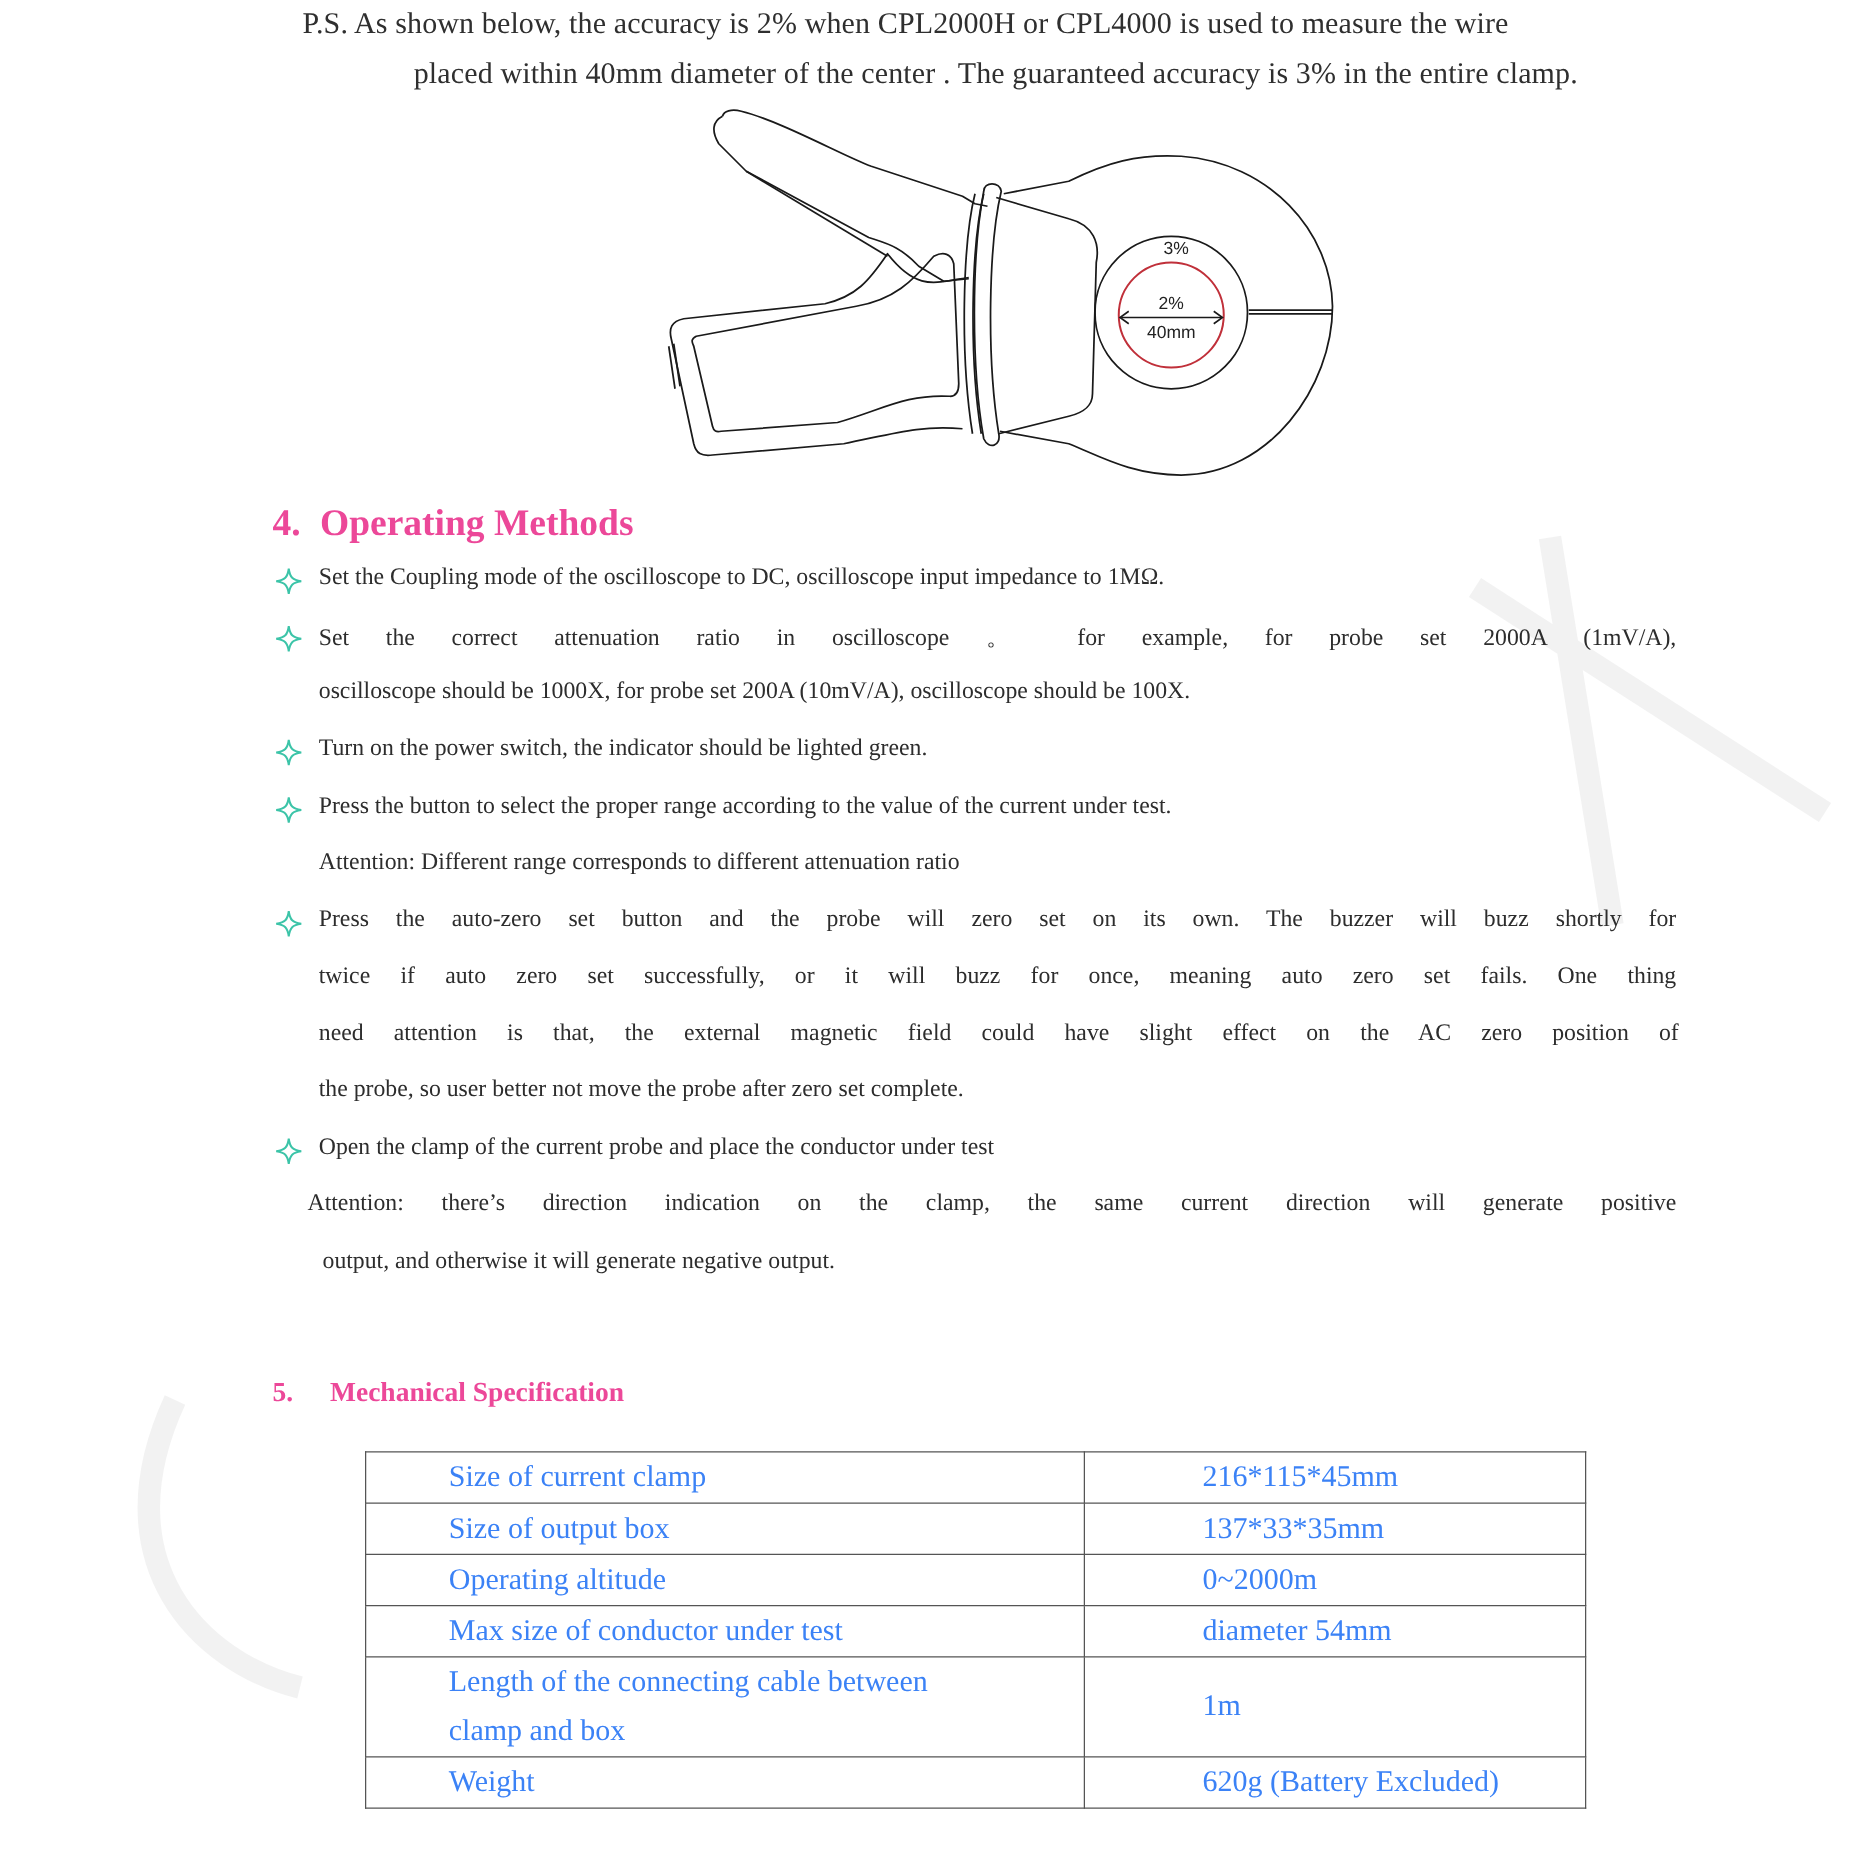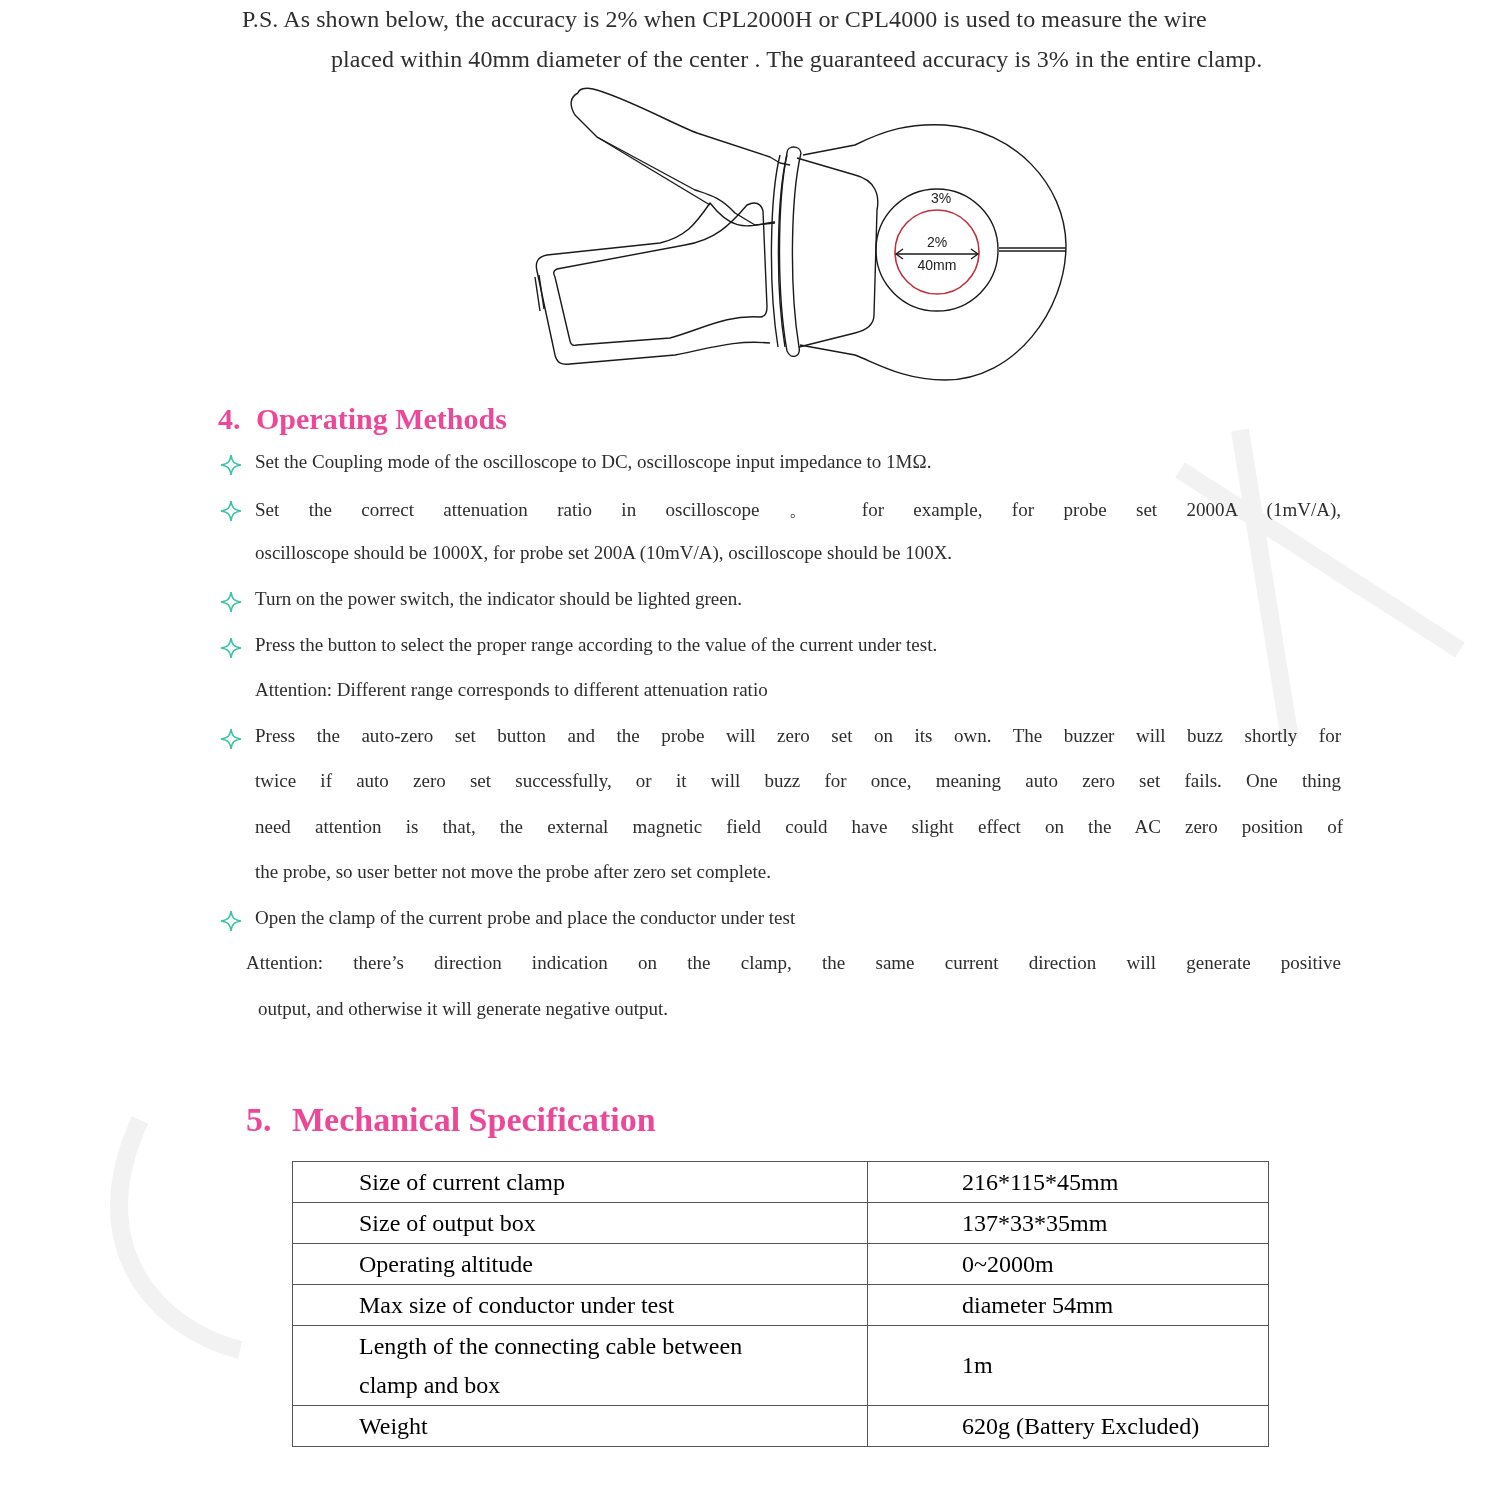--- a/index.html
+++ b/index.html
@@ -21,35 +21,35 @@
   #ps1 { left: 242px; top: 6px; }
   #ps2 { left: 283px; top: 46px; margin-left: 48px; }
 
   .figure { position: absolute; left: 525px; top: 85px; width: 560px; height: 300px; }
 
   .h2 {
     position: absolute; font-weight: bold; color: #ec4899; white-space: nowrap;
     font-family: "Liberation Serif", serif;
   }
   #h-op { left: 218px; top: 402px; font-size: 30px; }
-  #h-mech { left: 218px; top: 1101px; font-size: 34px; margin-left: 28px; }
+  #h-mech { left: 218px; top: 1101px; font-size: 22px; }
   .h2 .num { display: inline-block; width: 38px; }
   #h-mech .num { width: 46px; }
 
   .line {
     position: absolute; font-size: 19px; color: #2d2d2d; white-space: nowrap;
   }
   .line.justify { text-align: justify; text-align-last: justify; white-space: normal; }
   .bullet {
     position: absolute; width: 22px; height: 22px;
   }
 
   table.spec {
     position: absolute; left: 292px; top: 1161px; width: 977px;
-    border-collapse: collapse; font-size: 24px; color: #000000;
+    border-collapse: collapse; font-size: 24px; color: #3b82f6;
   }
   table.spec td {
     border: 1.5px solid #555; padding: 0; vertical-align: middle;
   }
   table.spec td.k { width: 508px; padding-left: 66px; }
   table.spec td.v { padding-left: 94px; }
   table.spec tr { height: 41px; }
   table.spec tr.tall { height: 80px; margin-top: 34px; }
   table.spec tr.tall td.k { line-height: 39px; }
 </style>

